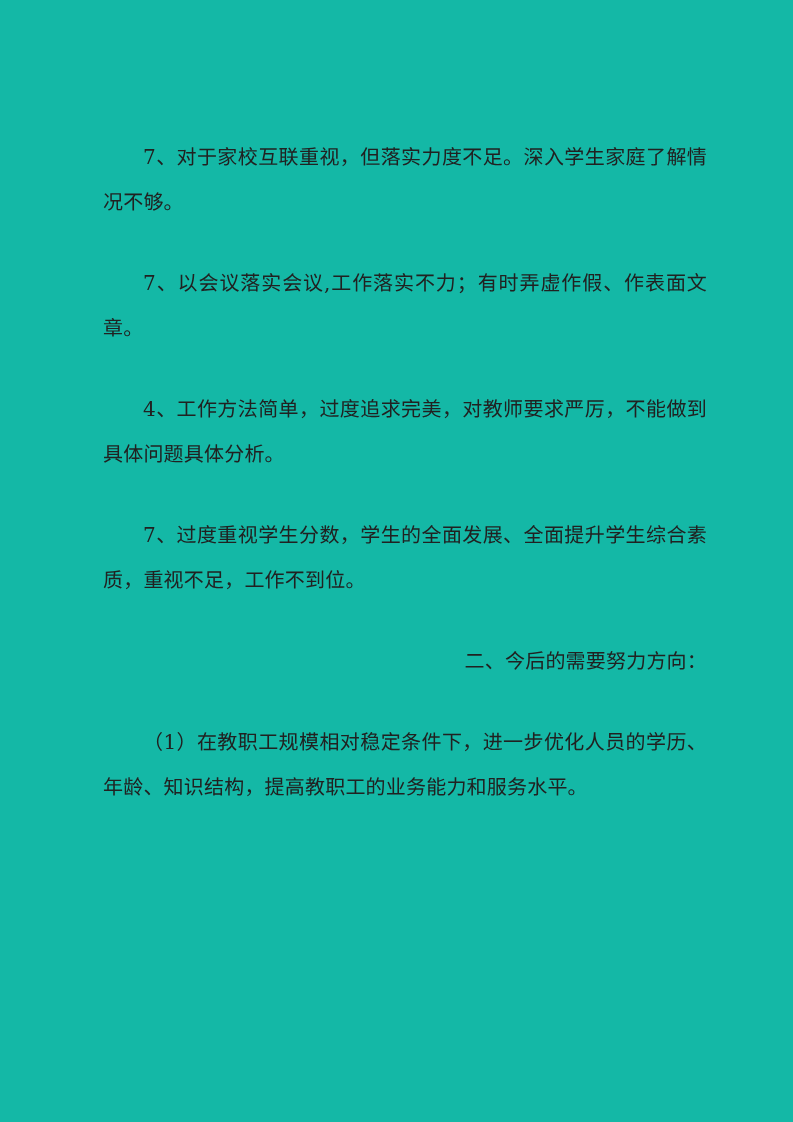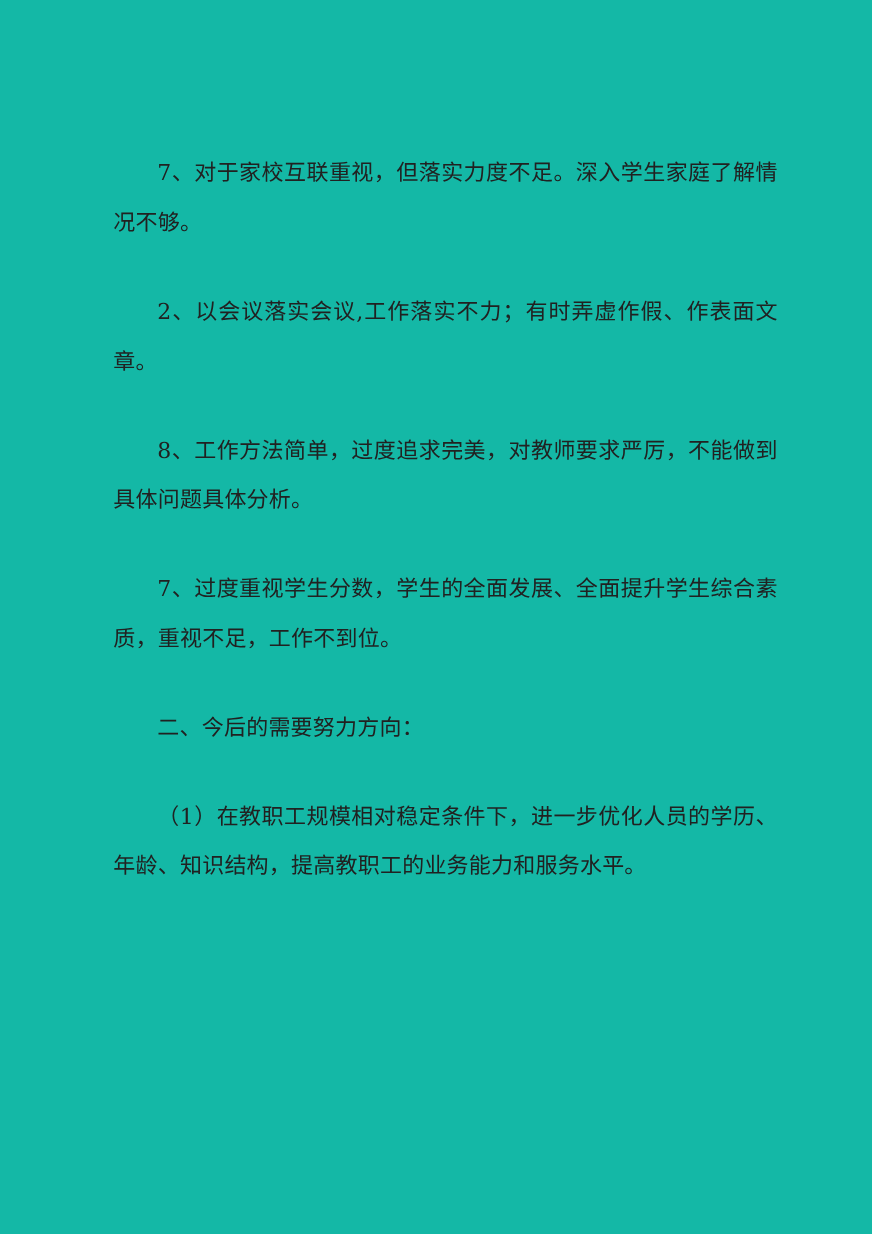--- a/index.html
+++ b/index.html
@@ -40,19 +40,19 @@
   p.para.heading {
     text-align: left;
   }
 </style>
 </head>
 <body>
 
 <div class="page" style="background: #14b8a6;">
   <div class="doc-content">
       <p class="para" style="color: rgb(33, 33, 33);">7、对于家校互联重视，但落实力度不足。深入学生家庭了解情况不够。</p>
-      <p class="para" style="color: rgb(33, 33, 33);">2、以会议落实会议,工作落实不力；有时弄虚作假、作表面文章。</p>
-      <p class="para" style="color: rgb(33, 33, 33);">8、工作方法简单，过度追求完美，对教师要求严厉，不能做到具体问题具体分析。</p>
+      <p class="para" style="color: rgb(33, 33, 33);">7、以会议落实会议,工作落实不力；有时弄虚作假、作表面文章。</p>
+      <p class="para" style="color: rgb(33, 33, 33);">4、工作方法简单，过度追求完美，对教师要求严厉，不能做到具体问题具体分析。</p>
       <p class="para" style="color: rgb(33, 33, 33);">7、过度重视学生分数，学生的全面发展、全面提升学生综合素质，重视不足，工作不到位。</p>
-      <p class="para heading" style="color: rgb(33, 33, 33);">二、今后的需要努力方向：</p>
+      <p class="para heading" style="color: rgb(33, 33, 33); text-align: right;">二、今后的需要努力方向：</p>
       <p class="para" style="color: rgb(33, 33, 33);">（1）在教职工规模相对稳定条件下，进一步优化人员的学历、年龄、知识结构，提高教职工的业务能力和服务水平。</p>
     </div>
 </div>
 
 </body></html>

